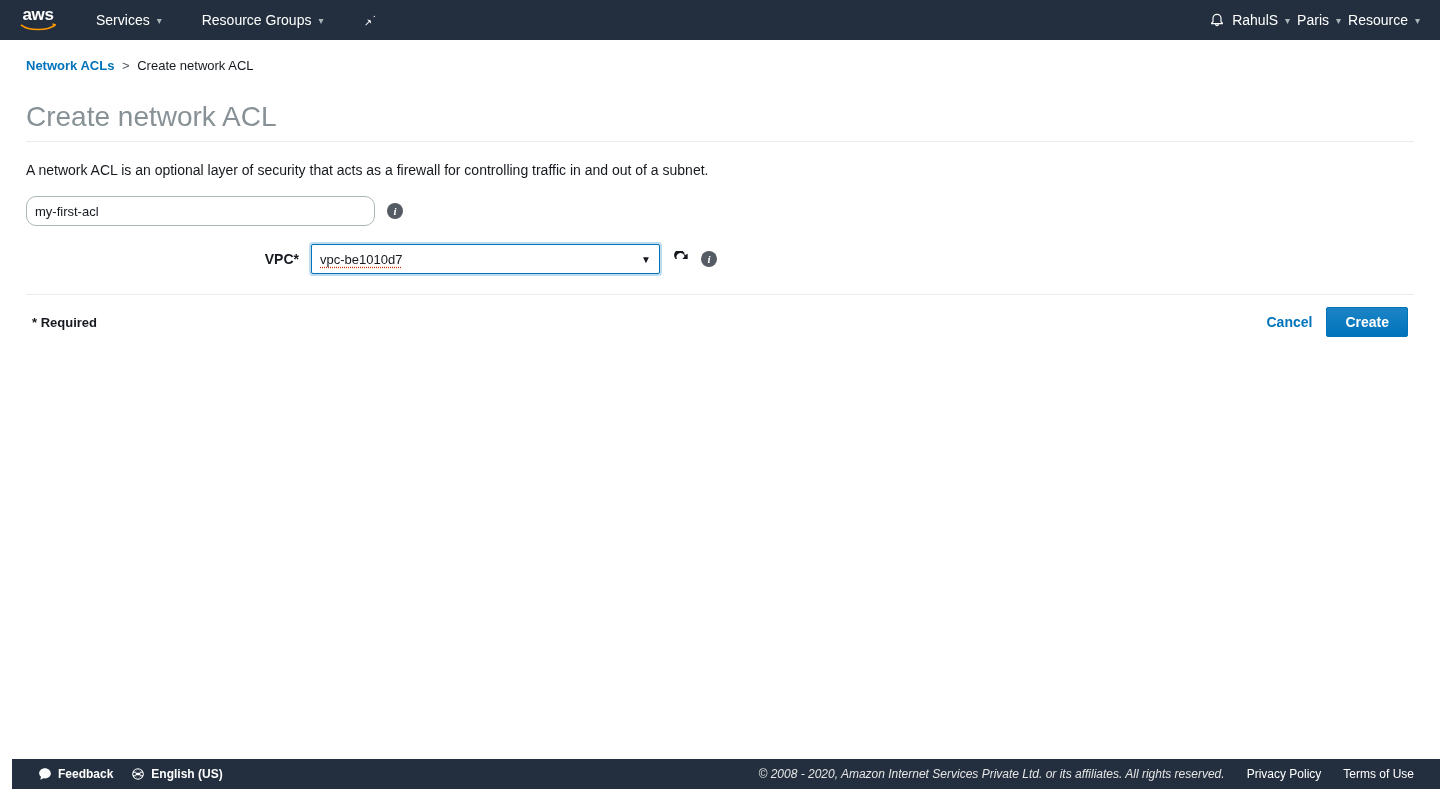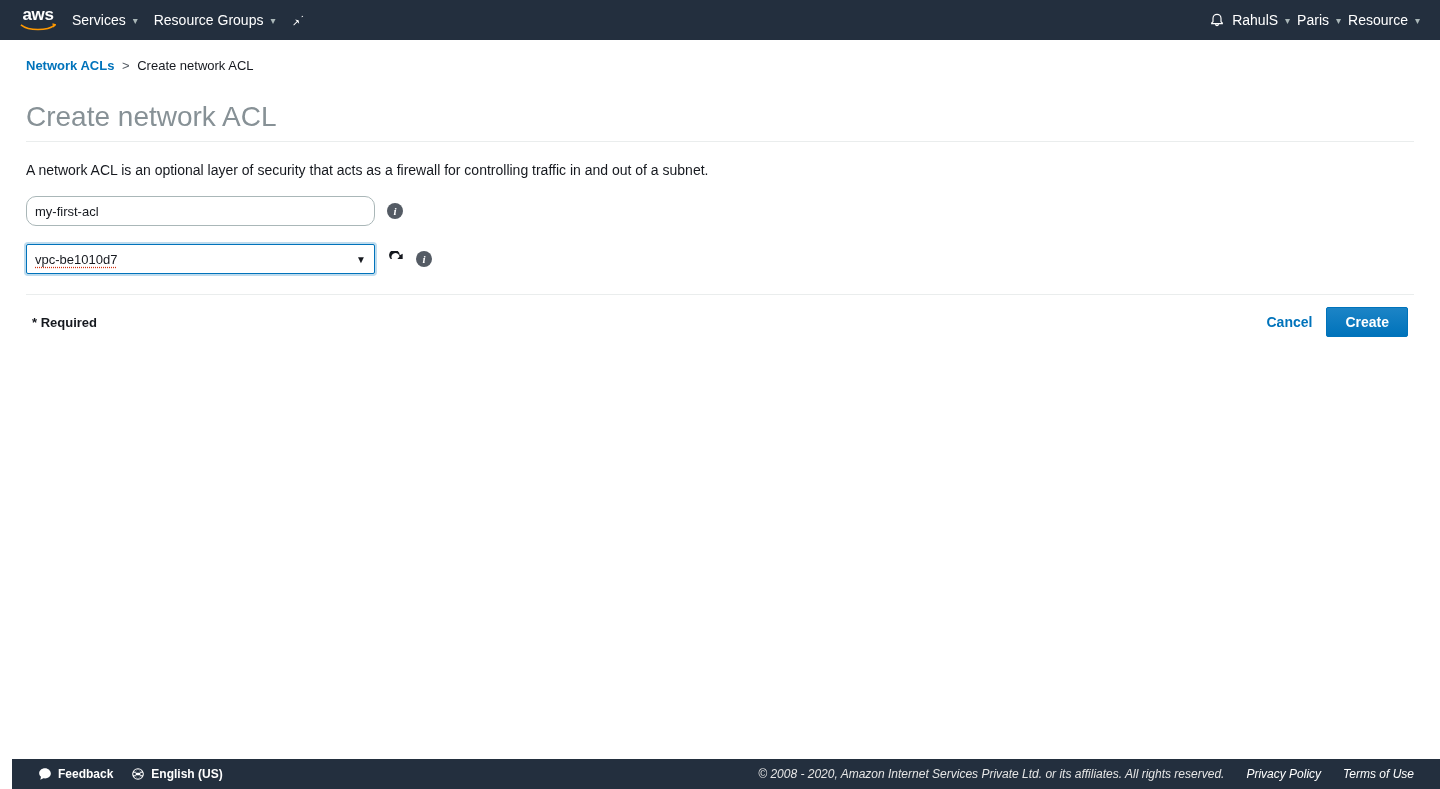--- a/index.html
+++ b/index.html
@@ -1,19 +1,19 @@
 <!DOCTYPE html>
 <html><head>
   <meta charset="utf-8">
   <style>
     * { box-sizing: border-box; margin: 0; padding: 0; }
     body { font-family: "Amazon Ember", "Helvetica Neue", Arial, sans-serif; font-size: 14px; color: #16191f; }
 
     .topnav { background: #232f3e; height: 40px; display: flex; align-items: center; padding: 0 20px; color: #fff; }
-    .topnav-left { display: flex; align-items: center; gap: 16px; }
+    .topnav-left { display: flex; align-items: center; gap: 40px; }
     .topnav-right { margin-left: auto; display: flex; align-items: center; gap: 7px; }
     .nav-item { display: flex; align-items: center; gap: 7px; font-size: 14px; cursor: pointer; }
     .aws-logo-text { font-weight: 600; font-size: 17px; letter-spacing: -0.3px; color: #fff; }
     .aws-logo-swoosh { display:block; width: 36px; height: 9px; }
     .aws-logo-wrap { display:flex; flex-direction:column; align-items:center; line-height:1; padding-bottom:2px;}
     .caret { font-size: 10px; color: #aab7b8; }
     .pin-icon { color:#fff; font-size:15px; cursor:pointer;}
     .bell-icon svg { width:16px; height:16px; stroke:#fff; fill:none; stroke-width:1.7;}
 
     .main { padding: 18px 26px 0 26px; }
@@ -46,21 +46,21 @@
     .actions-right { margin-left:auto; display:flex; align-items:center; gap: 14px;}
     .btn-cancel { color:#0073bb; font-weight:700; font-size:14px; cursor:pointer; background:none; border:none; }
     .btn-primary { background:#0073bb; color:#fff; font-weight:700; font-size:14px; border:1px solid #0073bb; border-radius:2px; padding: 6px 18px; cursor:pointer; background-image: linear-gradient(#1c84c6, #0073bb);}
 
     .footer { position: fixed; bottom:0; left:12px; right:0; height:30px; background:#232f3e; color:#fff; display:flex; align-items:center; padding: 0 26px; font-size:12px;}
     .footer-left { display:flex; align-items:center; gap: 18px;}
     .footer-link { display:flex; align-items:center; gap:6px; cursor:pointer; font-weight:700;}
     .footer-link svg { width:14px; height:14px; fill:#fff;}
     .footer-right { margin-left:auto; display:flex; align-items:center; gap:22px;}
     .footer-copy { color:#e5e5e5;font-style:italic;}
-    .footer-right a { color:#fff; text-decoration:none;font-style:italic;}
+    .footer-right a { color:#fff; text-decoration:none;}
   </style>
 </head>
 <body>
 
 <div class="topnav">
   <div class="topnav-left">
     <div class="aws-logo-wrap">
       <span class="aws-logo-text">aws</span>
       <svg class="aws-logo-swoosh" viewBox="0 0 40 10">
         <path d="M1 2 C 10 9, 30 9, 39 2" stroke="#ff9900" stroke-width="1.8" fill="none"></path>
@@ -114,20 +114,21 @@
   <p class="desc">A network ACL is an optional layer of security that acts as a firewall for controlling traffic in and out of a subnet.</p>
 
   <div class="form-row">
     <div class="form-field-wrap">
       <input type="text" class="aws-input" value="my-first-acl" style="">
       <span class="info-icon">i</span>
     </div>
   </div>
 
   <div class="form-row">
+    <div class="form-label">VPC*</div>
     <div class="form-field-wrap">
       <div class="dropdown">
         <span class="dropdown-value">vpc-be1010d7</span>
         <span class="dropdown-arrow">▼</span>
       </div>
       <span class="refresh-icon">
         <svg viewBox="0 0 24 24">
             <path d="M17.65 6.35A8 8 0 104 12h2a6 6 0 1111.19-3.19L14 12h8V4l-4.35 2.35z"></path>
           </svg>
       </span>

